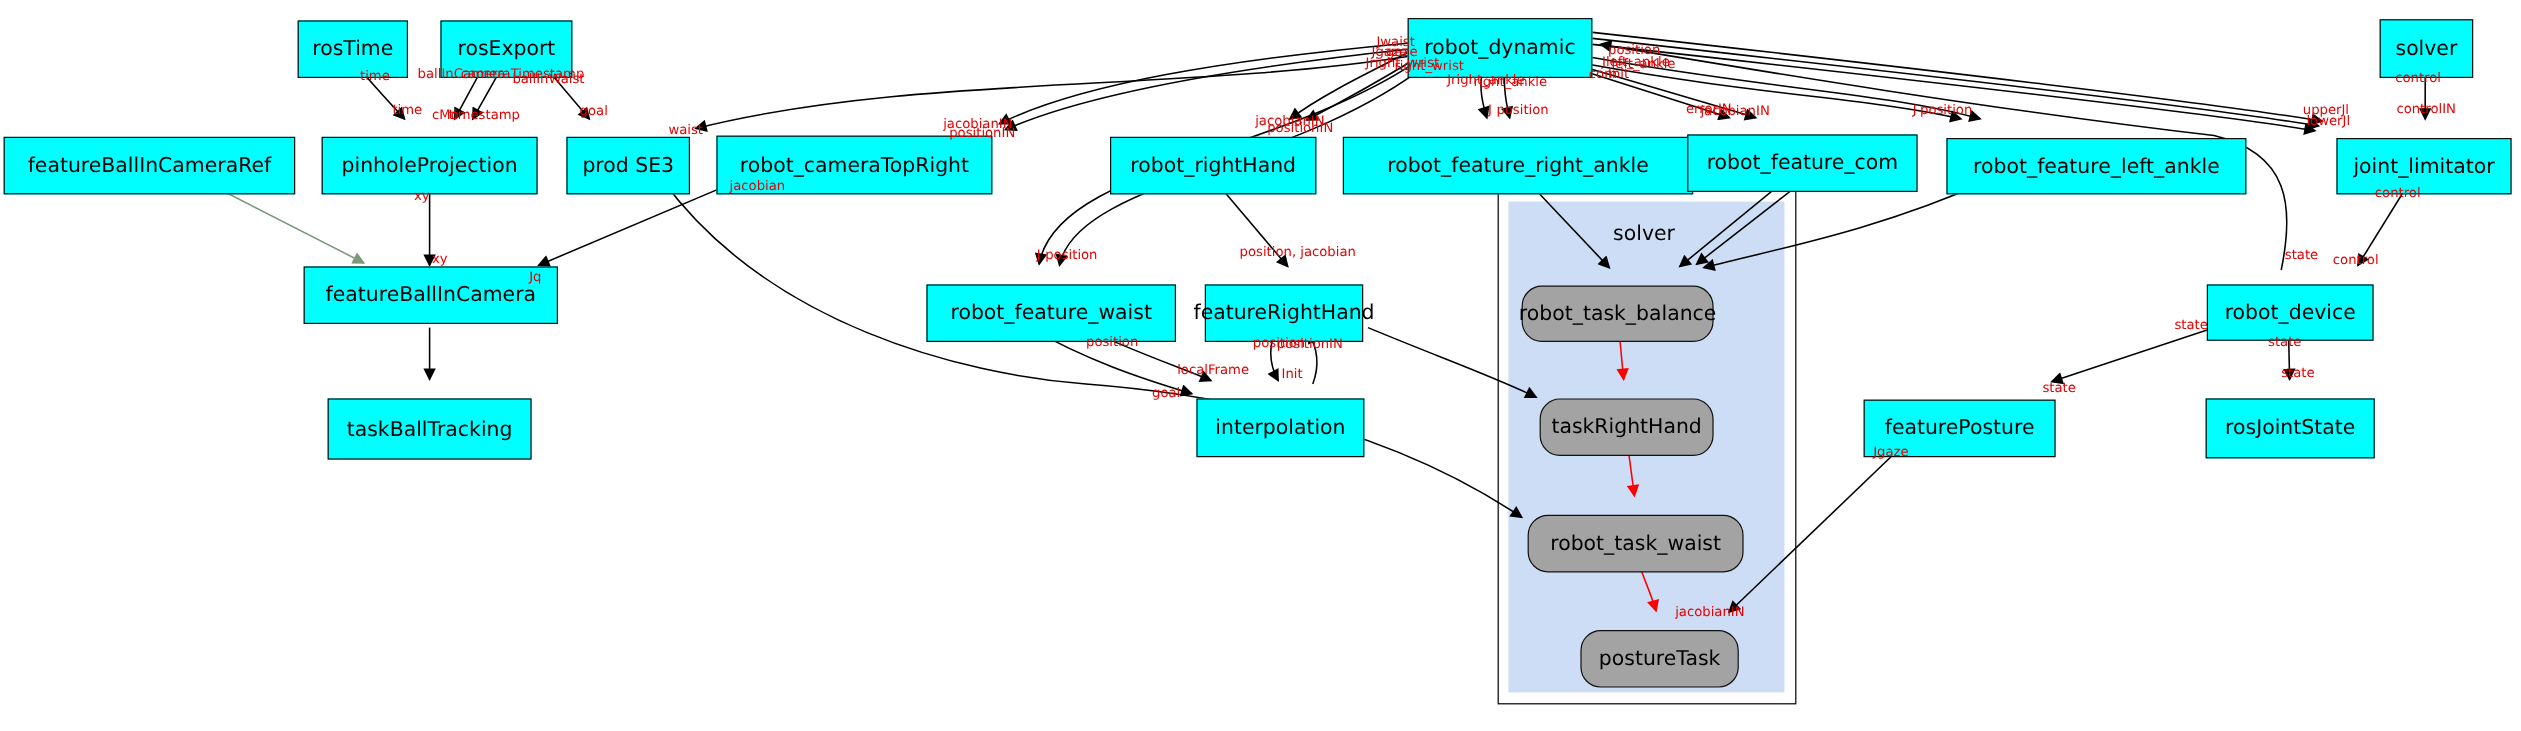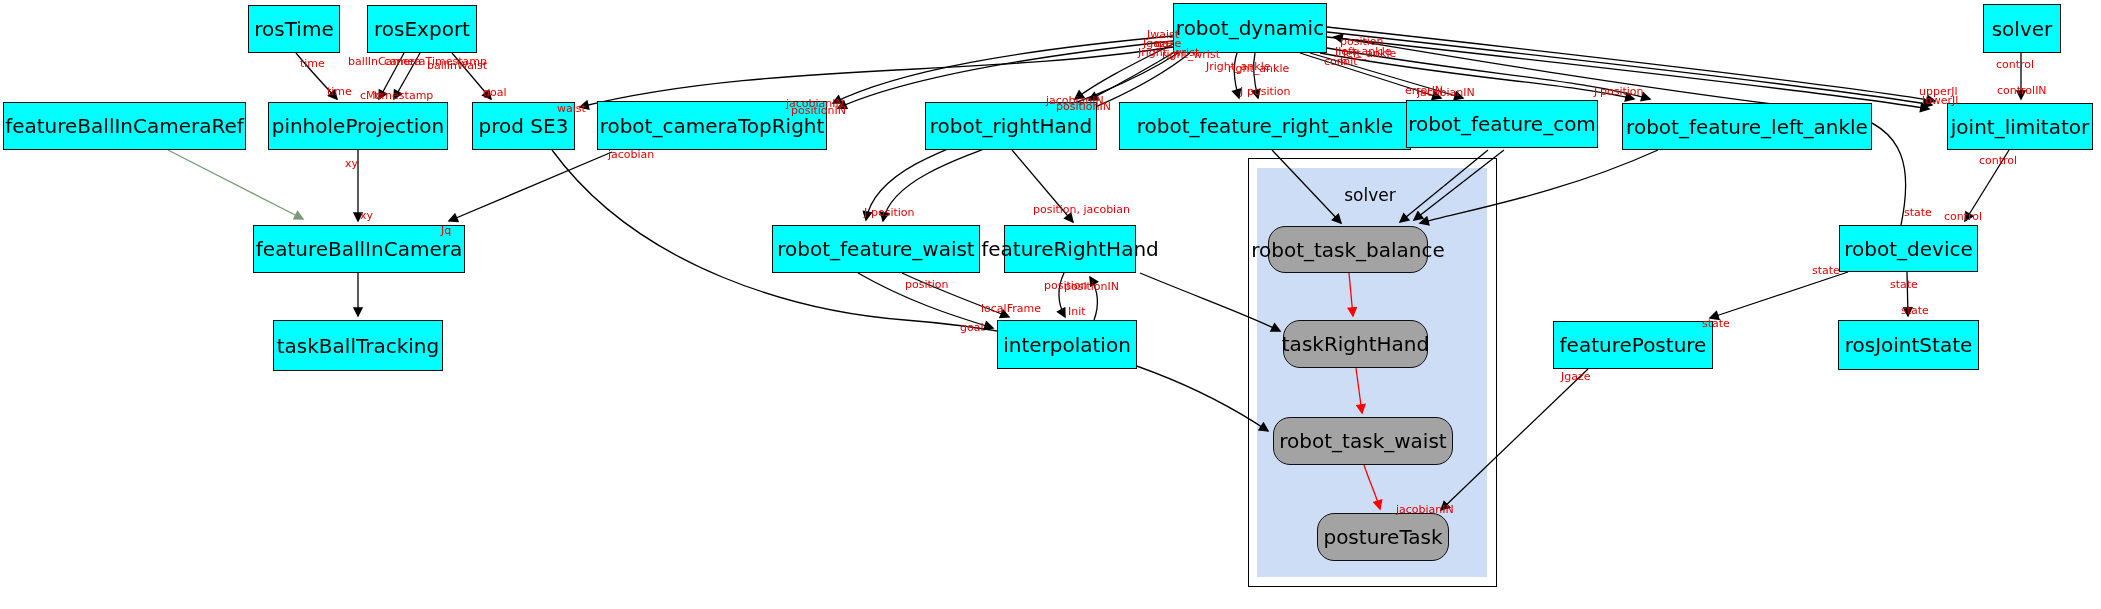--- a/index.html
+++ b/index.html
@@ -3,21 +3,21 @@
 <meta charset="utf-8">
 <style>
   html,body{margin:0;padding:0;}
   body{
     width:2101px;height:609px;position:relative;background:#ffffff;
     font-family:"DejaVu Sans","Liberation Sans",sans-serif;overflow:hidden;
   }
   .node{
     position:absolute;display:flex;align-items:center;justify-content:center;
     background:#00ffff;border:1.4px solid #101010;color:#000;
-    font-size:20px;white-space:nowrap;z-index:3;box-sizing:border-box;
+    font-size:17px;white-space:nowrap;z-index:3;box-sizing:border-box;margin-top:12px;
   }
   .node.magenta{background:#a3a3a3;border-radius:17px;}
   .cluster-outer{
     position:absolute;left:1248px;top:158px;width:249px;height:429px;
     background:#ffffff;border:1.5px solid #000;z-index:0;box-sizing:border-box;
   }
   .cluster-inner{
     position:absolute;left:1257px;top:168px;width:230px;height:409px;
     background:#ccddf5;z-index:1;
   }
@@ -108,21 +108,21 @@
 <div class="node" style="left:1983px;top:4px;width:78px;height:49px">solver</div>
 <div class="node" style="left:3px;top:102px;width:243px;height:48px">featureBallInCameraRef</div>
 <div class="node" style="left:268px;top:102px;width:180px;height:48px">pinholeProjection</div>
 <div class="node" style="left:472px;top:102px;width:103px;height:48px">prod SE3</div>
 <div class="node" style="left:597px;top:101px;width:230px;height:49px">robot_cameraTopRight</div>
 <div class="node" style="left:925px;top:102px;width:172px;height:48px">robot_rightHand</div>
 <div class="node" style="left:1119px;top:102px;width:292px;height:48px">robot_feature_right_ankle</div>
 <div class="node" style="left:1406px;top:100px;width:192px;height:48px">robot_feature_com</div>
 <div class="node" style="left:1622px;top:103px;width:250px;height:47px">robot_feature_left_ankle</div>
 <div class="node" style="left:1947px;top:103px;width:146px;height:47px">joint_limitator</div>
-<div class="node" style="left:253px;top:225px;width:212px;height:48px">featureBallInCamera</div>
+<div class="node" style="left:253px;top:210px;width:212px;height:48px">featureBallInCamera</div>
 <div class="node" style="left:772px;top:225px;width:208px;height:48px">robot_feature_waist</div>
 <div class="node" style="left:1004px;top:225px;width:132px;height:48px">featureRightHand</div>
 <div class="node" style="left:1839px;top:225px;width:139px;height:47px">robot_device</div>
 <div class="node" style="left:273px;top:320px;width:170px;height:51px">taskBallTracking</div>
 <div class="node" style="left:997px;top:320px;width:140px;height:49px">interpolation</div>
 <div class="node" style="left:1553px;top:321px;width:160px;height:48px">featurePosture</div>
 <div class="node" style="left:1838px;top:320px;width:141px;height:50px">rosJointState</div>
 <div class="node magenta" style="left:1268px;top:226px;width:160px;height:47px">robot_task_balance</div>
 <div class="node magenta" style="left:1283px;top:320px;width:145px;height:48px">taskRightHand</div>
 <div class="node magenta" style="left:1273px;top:417px;width:180px;height:48px">robot_task_waist</div>

